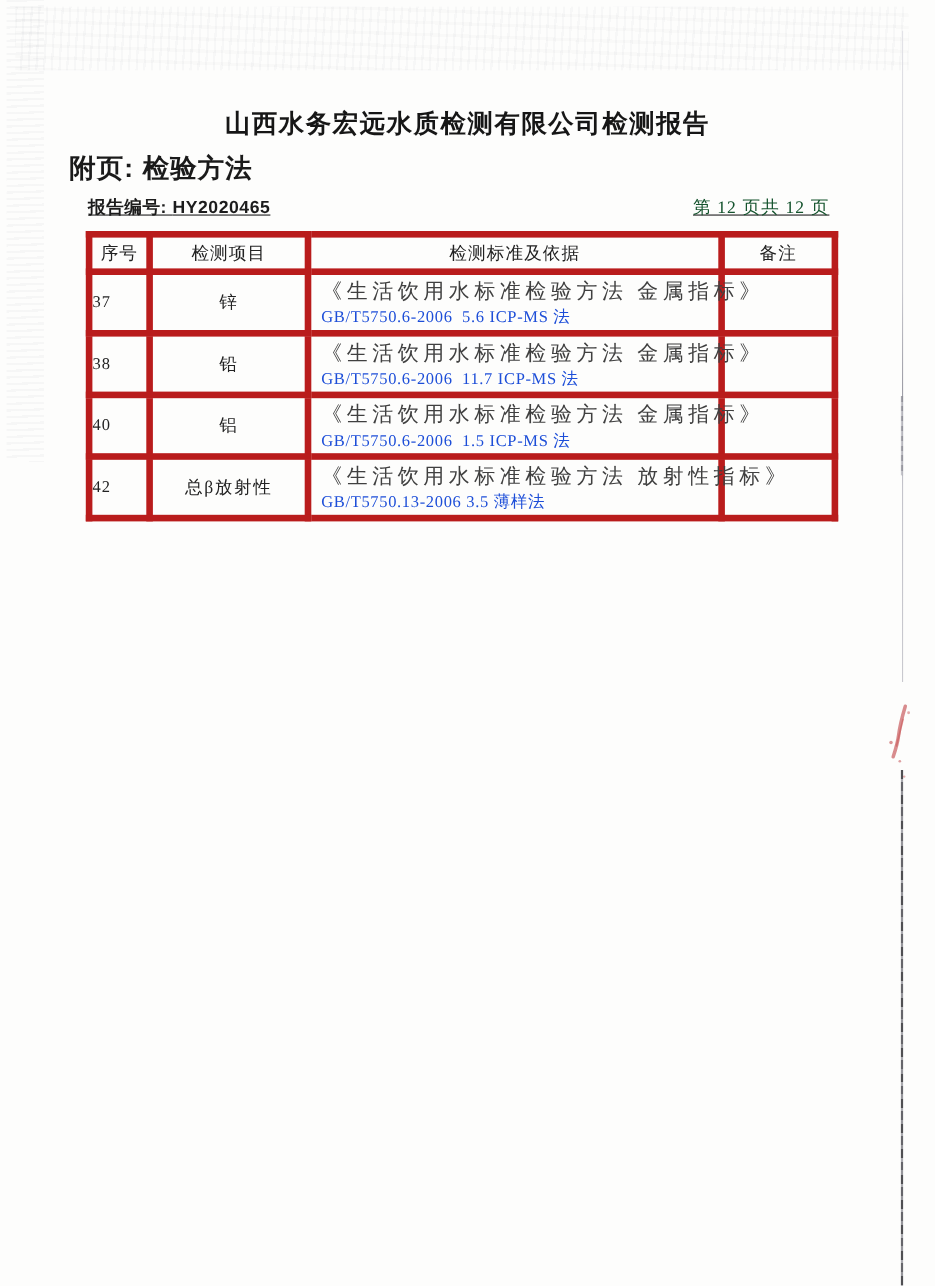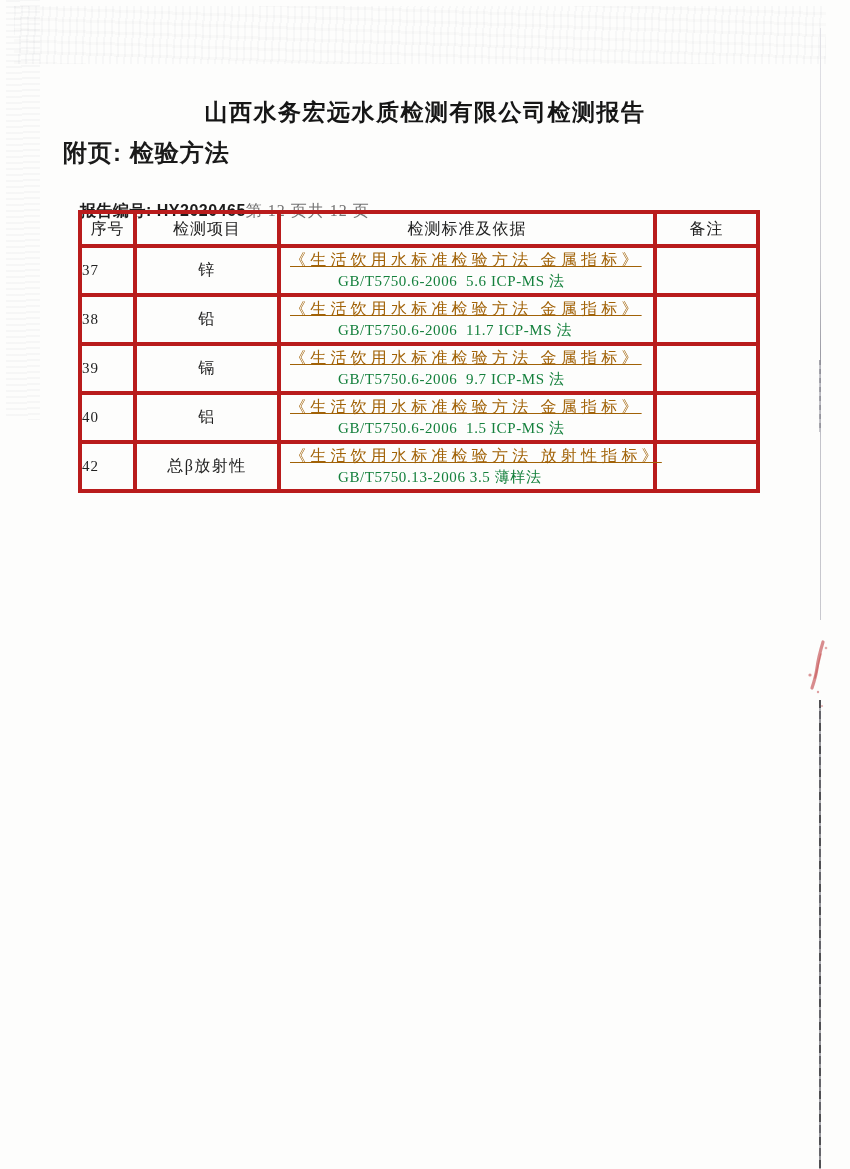--- a/index.html
+++ b/index.html
@@ -42,50 +42,50 @@
     position:absolute; left:0; top:97px; width:100%;
     text-align:center; font-family:"Liberation Sans", sans-serif;
     font-size:23px; font-weight:700; letter-spacing:1.5px; color:#161616;
   }
   .doc-subtitle {
     position:absolute; left:63px; top:137px;
     font-family:"Liberation Sans", sans-serif;
     font-size:24px; font-weight:700; letter-spacing:1px; color:#1a1a1a;
   }
   .meta-row {
-    position:absolute; left:80px; top:201px; width:674px;
-    display:flex; align-items:baseline;
+    position:absolute; left:80px; top:179px; width:674px;
+    display:flex; justify-content:space-between; align-items:baseline;text-decoration:underline;
   }
   .report-no {
     font-family:"Liberation Sans", sans-serif;
     font-size:16px; font-weight:700; letter-spacing:.5px; color:#1c1c1c;
   }
   .page-indicator {
-    font-size:16px; font-weight:500; letter-spacing:1px; color:#737373;
+    font-size:16px; font-weight:500; letter-spacing:1px; color:#14532d;
   }
   
   table.method-table {
     position:absolute; left:78px; top:210px; width:678px;
     border-collapse:collapse; table-layout:fixed;
   }
   .method-table col.c1 { width:55px; }
   .method-table col.c2 { width:144px; }
   .method-table col.c3 { width:376px; }
   .method-table col.c4 { width:103px; }
   .method-table th, .method-table td {
-    border:4px solid #b91c1c; vertical-align:middle;
+    border:6px solid #b91c1c; vertical-align:middle;
     font-weight:400; color:#222;
   }
   .method-table thead th { height:34px; font-size:16px; font-weight:500; letter-spacing:1px; text-align:center; }
   .method-table tbody td { height:44px; }
   td.cell-no   { text-align:left; font-size:15px; letter-spacing:1px; }
   td.cell-item { text-align:center; font-size:16px; letter-spacing:1.5px; }
   td.cell-std  { padding:2px 6px 2px 9px; }
-  .std-line1 { font-size:16px; letter-spacing:4.2px; white-space:nowrap; color:#a16207;text-decoration:underline; }
-  .std-line2 { font-size:15px; letter-spacing:.6px; white-space:pre; color:#15803d; margin-top:1px;margin-left:48px; }
+  .std-line1 { font-size:19px; letter-spacing:4.2px; white-space:nowrap; color:#404040; }
+  .std-line2 { font-size:15px; letter-spacing:.6px; white-space:pre; color:#1d4ed8; margin-top:1px; }
   td.cell-note { }
   
   .red-mark { position:absolute; left:793px; top:632px; width:44px; height:86px; pointer-events:none; }
 </style>
 </head>
 <body>
 
 <div class="page">
 
   <div class="noise-top"></div>
@@ -143,29 +143,20 @@
       <tr>
         <td class="cell-no">38</td>
         <td class="cell-item">铅</td>
         <td class="cell-std">
           <div class="std-line1">《生活饮用水标准检验方法 金属指标》</div>
           <div class="std-line2">GB/T5750.6-2006  11.7 ICP-MS 法</div>
         </td>
         <td class="cell-note"></td>
       </tr>
       <tr>
-        <td class="cell-no">39</td>
-        <td class="cell-item">镉</td>
-        <td class="cell-std">
-          <div class="std-line1">《生活饮用水标准检验方法 金属指标》</div>
-          <div class="std-line2">GB/T5750.6-2006  9.7 ICP-MS 法</div>
-        </td>
-        <td class="cell-note"></td>
-      </tr>
-      <tr>
         <td class="cell-no">40</td>
         <td class="cell-item">铝</td>
         <td class="cell-std">
           <div class="std-line1">《生活饮用水标准检验方法 金属指标》</div>
           <div class="std-line2">GB/T5750.6-2006  1.5 ICP-MS 法</div>
         </td>
         <td class="cell-note"></td>
       </tr>
       <tr>
         <td class="cell-no">42</td>

